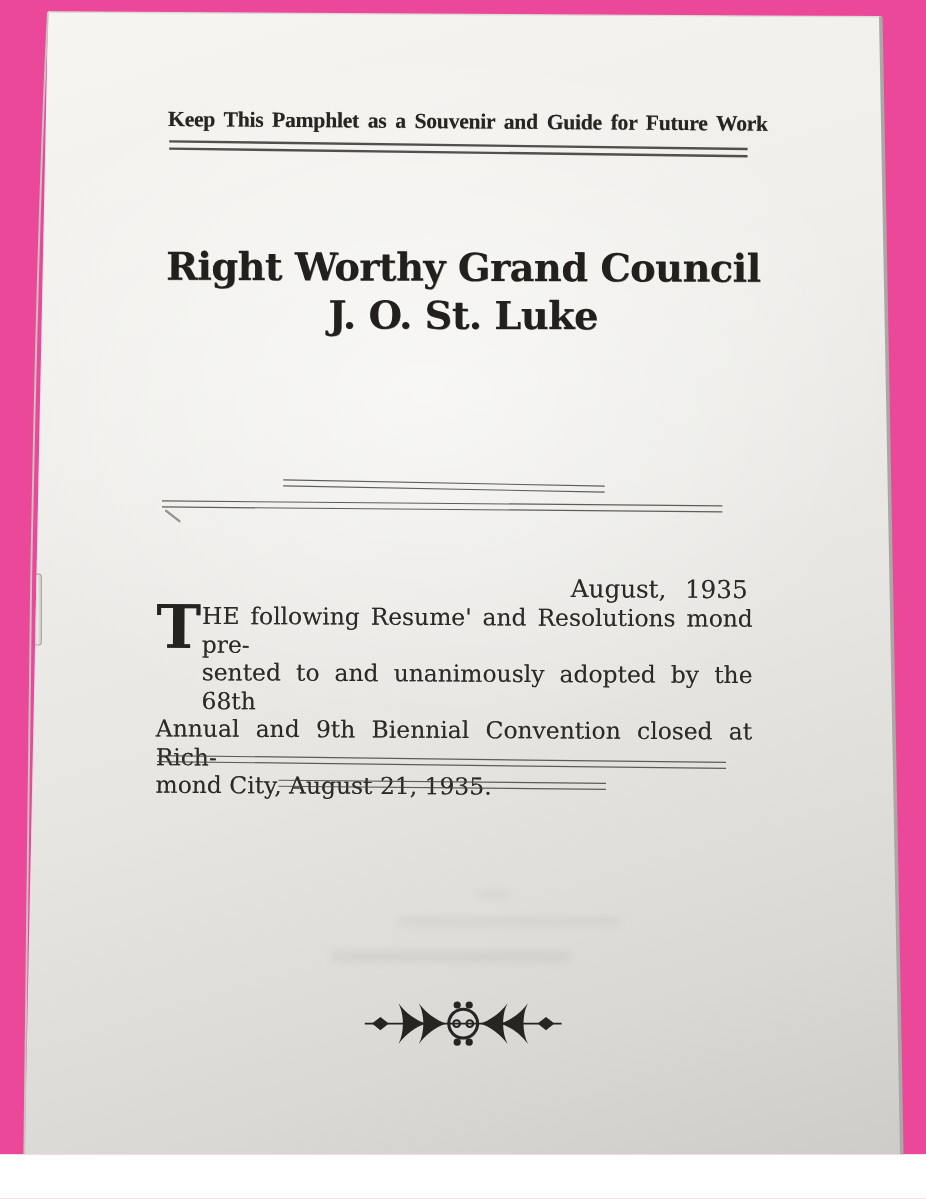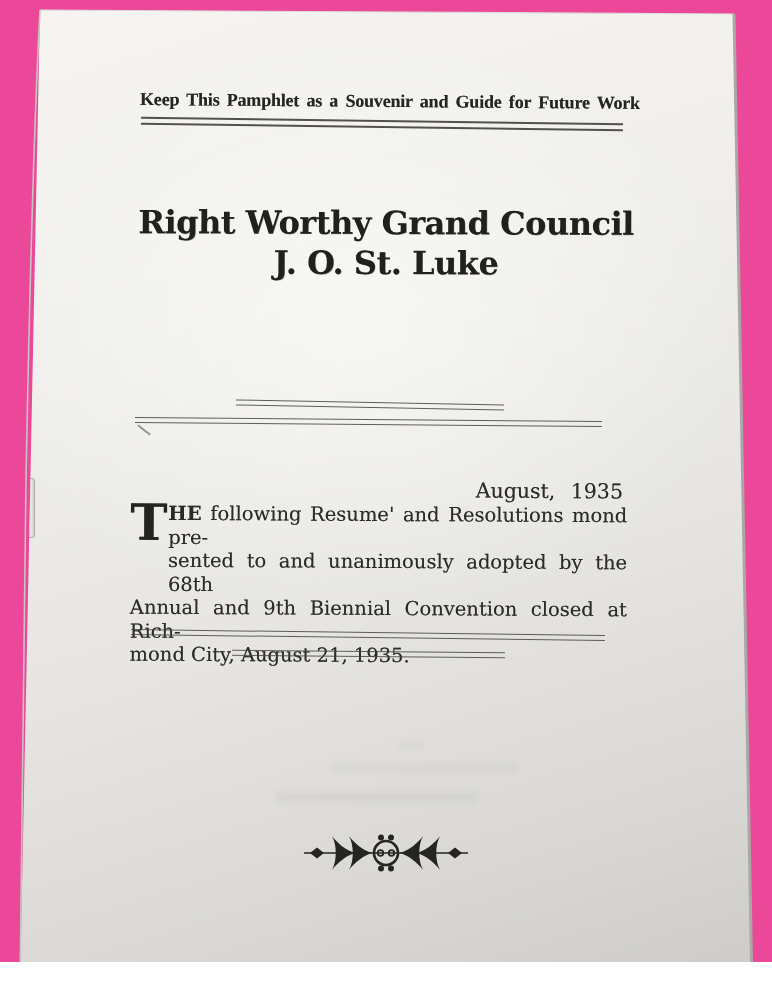--- a/index.html
+++ b/index.html
@@ -68,21 +68,21 @@
     transform:rotate(.3deg);
     text-shadow:0 0 .5px rgba(43,42,39,.5);
   }
   .dropcap{
     position:absolute;left:0;top:-1px;
     font-size:50px;line-height:44px;font-weight:700;color:#242320;
   }
   .pline{white-space:normal;}
   .pline.j{text-align:justify;text-align-last:justify;}
   .pline.indent{padding-left:38px;}
-  .sc{font-weight:700;}
+  .sc{font-weight:400;}
   
   .ornament{position:absolute;left:302px;top:832px;width:168px;height:42px;}
   
   .staple{
     position:absolute;left:27px;top:478px;width:6px;height:58px;
     border-radius:3px;
     background:linear-gradient(90deg,#b7b6b3,#e9e8e5 55%,#c2c1be);
     border:1px solid #97968f;opacity:.75;
   }
   

